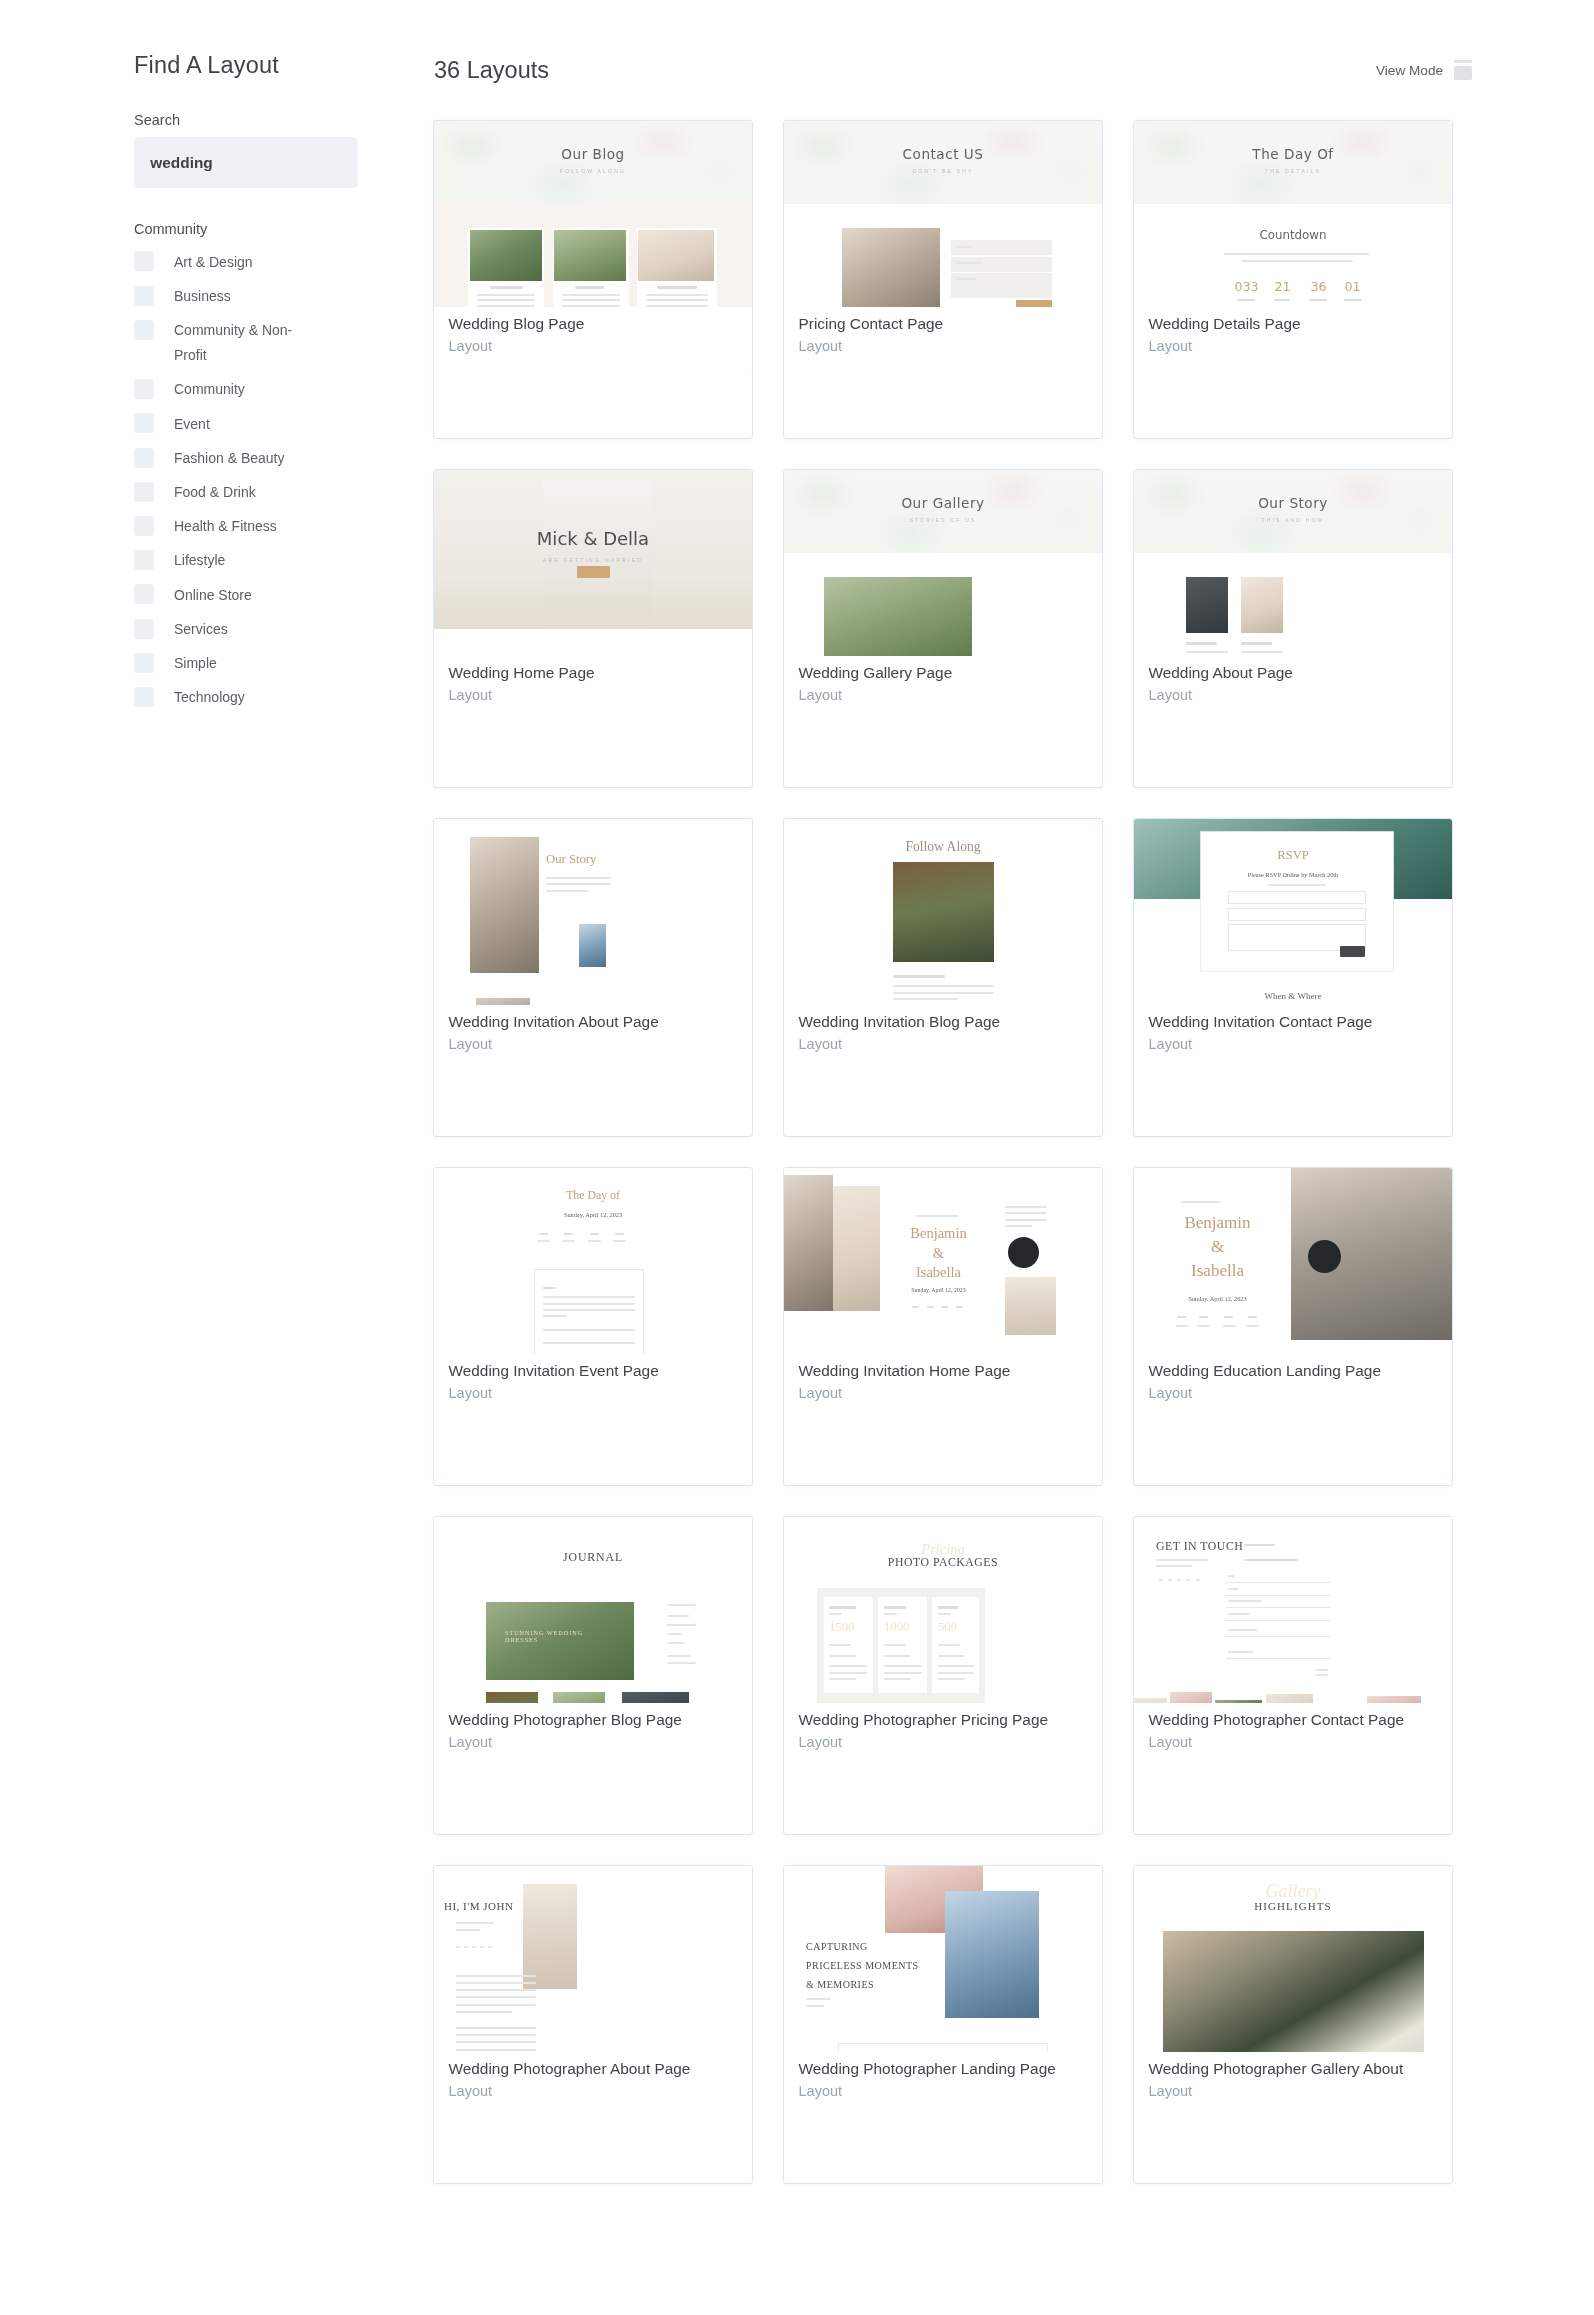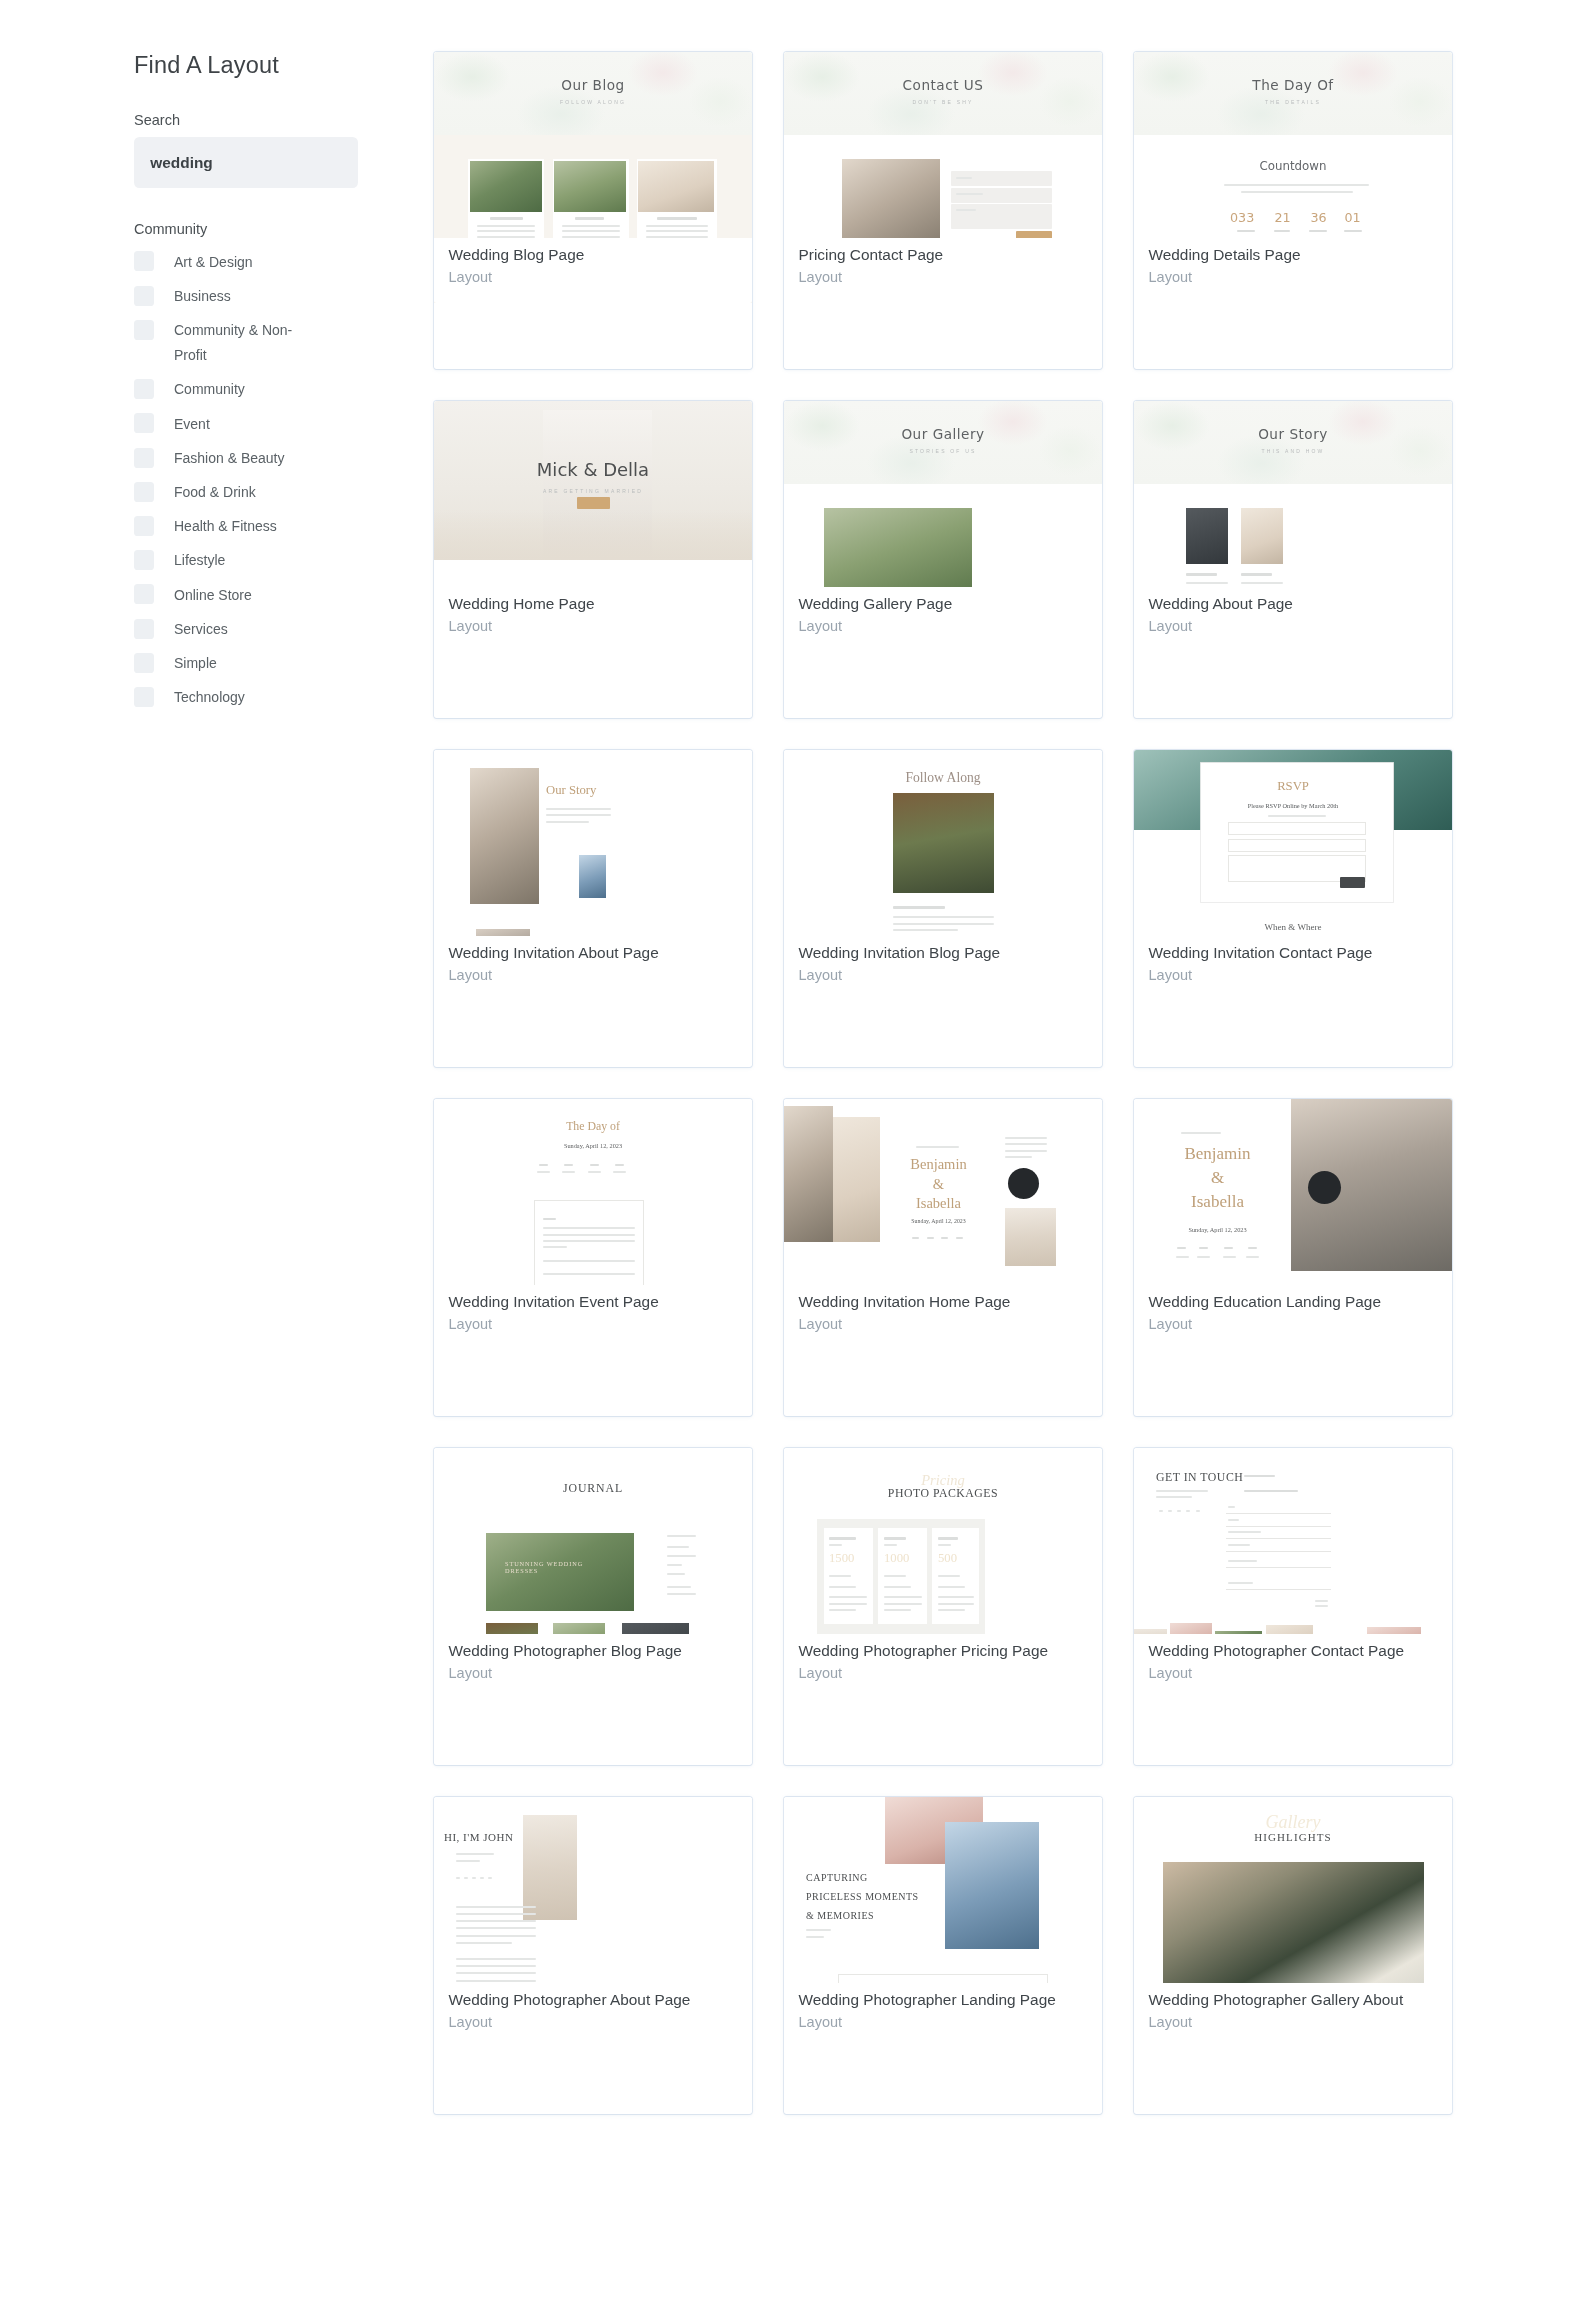--- a/index.html
+++ b/index.html
@@ -288,20 +288,30 @@
       </li>
       <li class="cat-item">
         <span class="cat-box"></span>
         <span class="cat-label">Technology</span>
       </li>
     </ul>
   </aside>
 
   <main class="main">
 
+    <div class="main-head">
+      <div class="count-title">36 Layouts</div>
+      <div class="viewmode">
+        <span class="viewmode-label">View Mode</span>
+        <span class="viewmode-icon">
+            <i class="top"></i>
+            <i class="body"></i>
+          </span>
+      </div>
+    </div>
 
     <div class="grid">
 
       <div class="card">
         <div class="card-thumb">
           <div class="mini">
             <div class="hero-marble"></div>
             <div class="hero-title">Our Blog</div>
             <div class="hero-sub">FOLLOW ALONG</div>
             <div class="shade" style="left:0;top:83px;width:318px;height:168px;background:#f7f4ef;"></div>
@@ -364,21 +374,21 @@
 
       <div class="card">
         <div class="card-thumb">
           <div class="mini">
             <div class="hero-marble"></div>
             <div class="hero-title">The Day Of</div>
             <div class="hero-sub">THE DETAILS</div>
             <div style="position:absolute;left:0;right:0;top:107px;text-align:center;font-size:11.8px;color:#63666a;font-family:'DejaVu Sans',sans-serif;">Countdown</div>
             <div class="txtline f" style="left:90px;top:132px;width:145px;"></div>
             <div class="txtline f" style="left:107px;top:139px;width:112px;"></div>
-            <div style="position:absolute;left:96px;top:158px;width:33px;text-align:left;font-size:12.7px;color:#c9a57c;font-family:'DejaVu Sans',sans-serif;">033</div>
+            <div style="position:absolute;left:96px;top:158px;width:33px;text-align:center;font-size:12.7px;color:#c9a57c;font-family:'DejaVu Sans',sans-serif;">033</div>
             <div style="position:absolute;left:136px;top:158px;width:25px;text-align:center;font-size:12.7px;color:#c9a57c;font-family:'DejaVu Sans',sans-serif;">21</div>
             <div style="position:absolute;left:172px;top:158px;width:25px;text-align:center;font-size:12.7px;color:#c9a57c;font-family:'DejaVu Sans',sans-serif;">36</div>
             <div style="position:absolute;left:206px;top:158px;width:25px;text-align:center;font-size:12.7px;color:#c9a57c;font-family:'DejaVu Sans',sans-serif;">01</div>
             <div class="txtline" style="left:103px;top:178px;width:18px;"></div>
             <div class="txtline" style="left:140px;top:178px;width:16.3px;"></div>
             <div class="txtline" style="left:175px;top:178px;width:18px;"></div>
             <div class="txtline" style="left:210px;top:178px;width:18px;"></div>
             <div class="panel-gray" style="left:0;top:206px;width:318px;height:20px;"></div>
           </div>
           <div class="card-meta">

